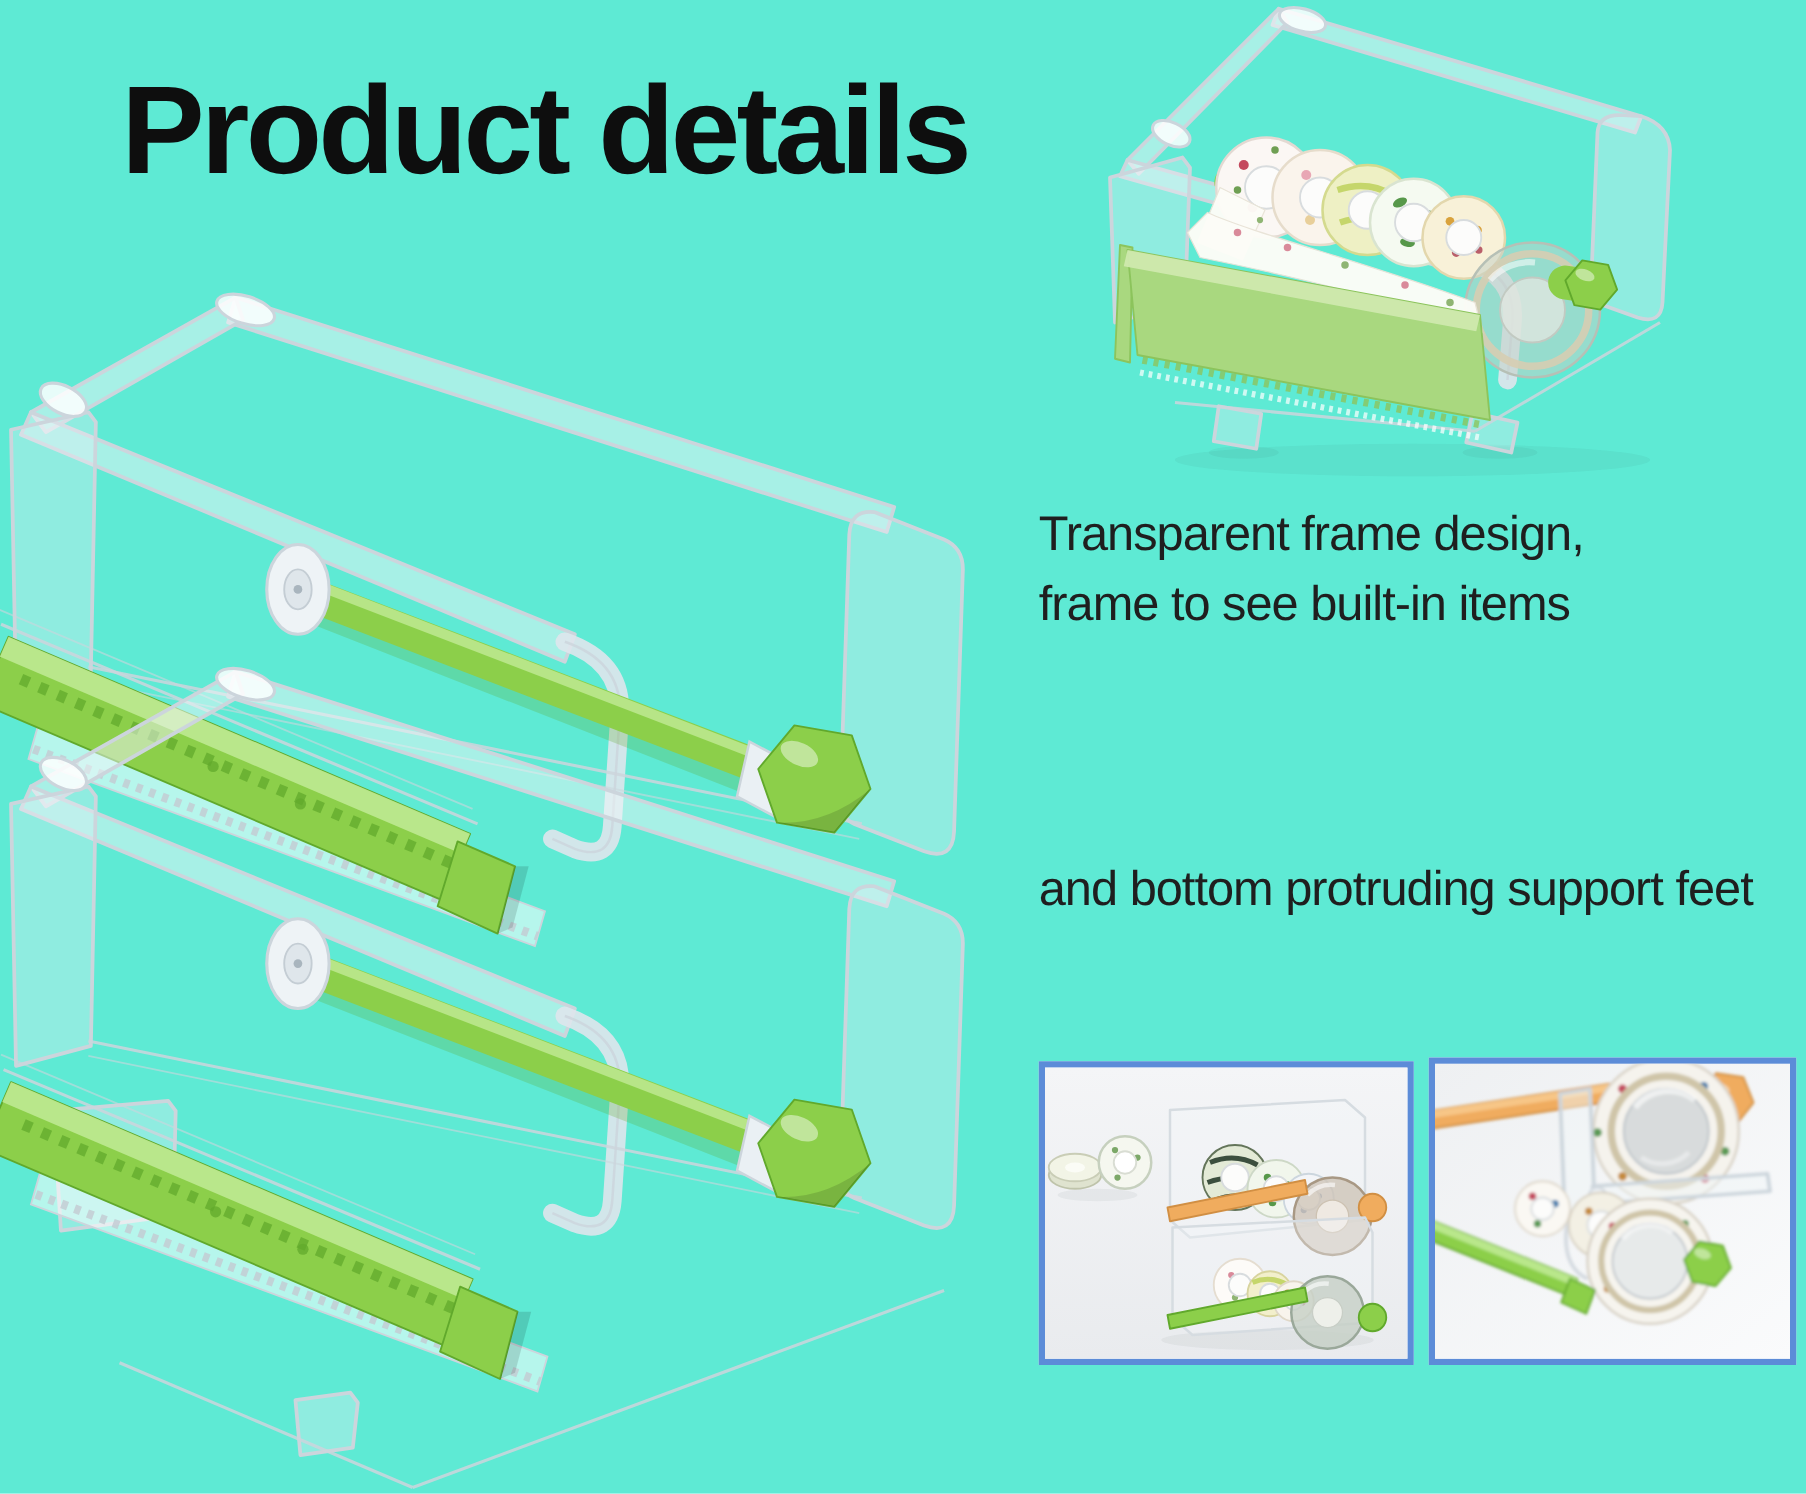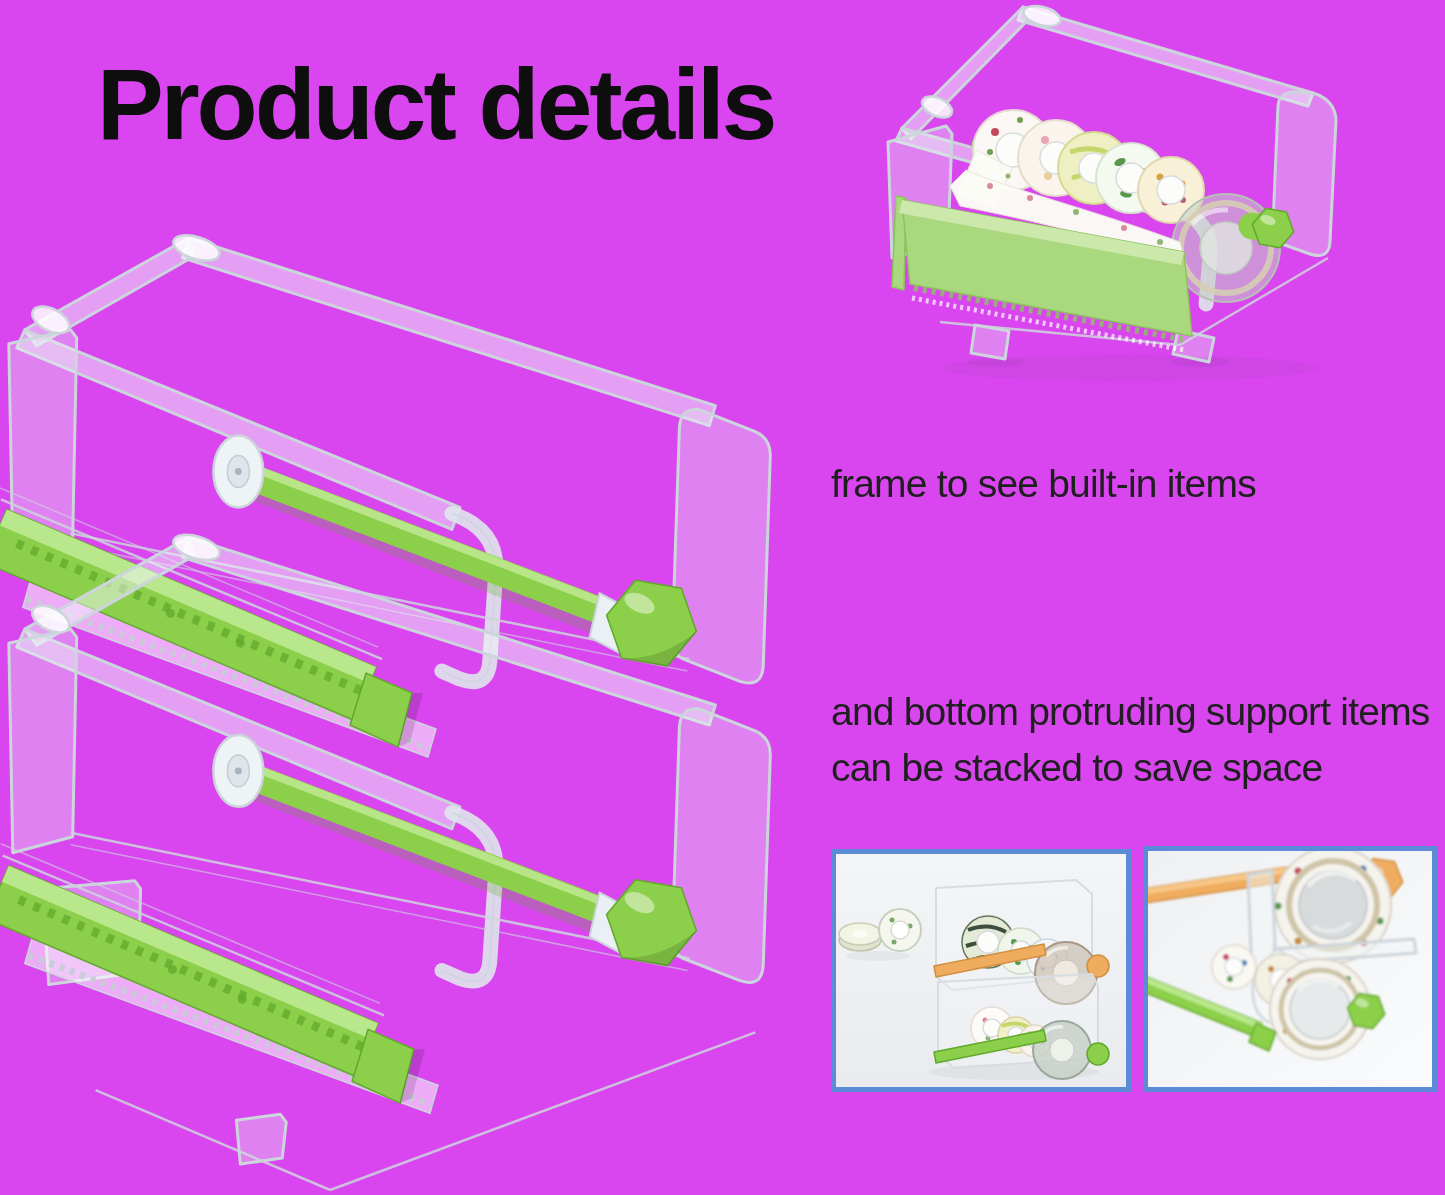--- a/index.html
+++ b/index.html
@@ -1,17 +1,17 @@
 <!DOCTYPE html>
 <html style="--green: #8ccf4a; --green-dark: #61a92c; --green-light: #bce88e; --green-soft: #a9d87f; --orange: #f0ac5e; --orange-dark: #d18f43; --acrylic: #ccd5dc; --photo-border: #5c8cd8; --photo-bg: #f0f1f3; --title-color: #0e0e0e; --text-color: #1f1f1f;"><head>
 <meta charset="utf-8">
 <style>
   html,body{margin:0;padding:0;background:#fff;}
   .canvas{
-    position:relative;width:1445px;height:1195px;background:#d946ef;overflow:hidden;
+    position:relative;width:1445px;height:1195px;background:#5eead4;overflow:hidden;
     font-family:"Liberation Sans",sans-serif;
   }
   .page-title{
     position:absolute;left:97px;top:52px;margin:0;
     font-size:100px;font-weight:700;letter-spacing:-3px;line-height:1.05;
     color:var(--title-color,#0e0e0e);white-space:nowrap;
   }
   figure{position:absolute;margin:0;padding:0;}
   figure svg{display:block;width:100%;height:100%;}
   .fig-main{left:0;top:232px;width:810px;height:963px;}
@@ -223,28 +223,27 @@
 
       <g>
         <line class="roller" x1="372" y1="226" x2="386" y2="228" stroke-width="9"></line>
         <polygon class="gbar" points="413.7,231.7 400.2,247.7 379.5,244.1 372.3,224.3 385.8,208.3 406.5,211.9"></polygon>
         <ellipse class="knob-hl" cx="388" cy="220" rx="8" ry="4.5" transform="rotate(20 388 220)"></ellipse>
       </g>
     </svg>
   </figure>
 
   <p class="feature feature-1">
-    <br>
+    <span class="line">Transparent frame design,</span><br>
     <span class="line">frame to see built-in items</span>
   </p>
 
   <p class="feature feature-2">
     <br>
-    <span class="line">and bottom protruding support items</span><br>
-    <span class="line">can be stacked to save space</span>
+    <span class="line">and bottom protruding support feet</span><br>
   </p>
 
   <figure class="thumb thumb-left" aria-label="Stacked orange and green tape dispensers filled with washi tape rolls">
     <svg viewBox="0 0 290 233">
       <defs>
         <linearGradient id="bgL" x1="0" y1="0" x2="0" y2="1">
           <stop offset="0" stop-color="#f4f5f7"></stop>
             <stop offset="1" stop-color="#e9ebee"></stop>
         </linearGradient>
       </defs>

